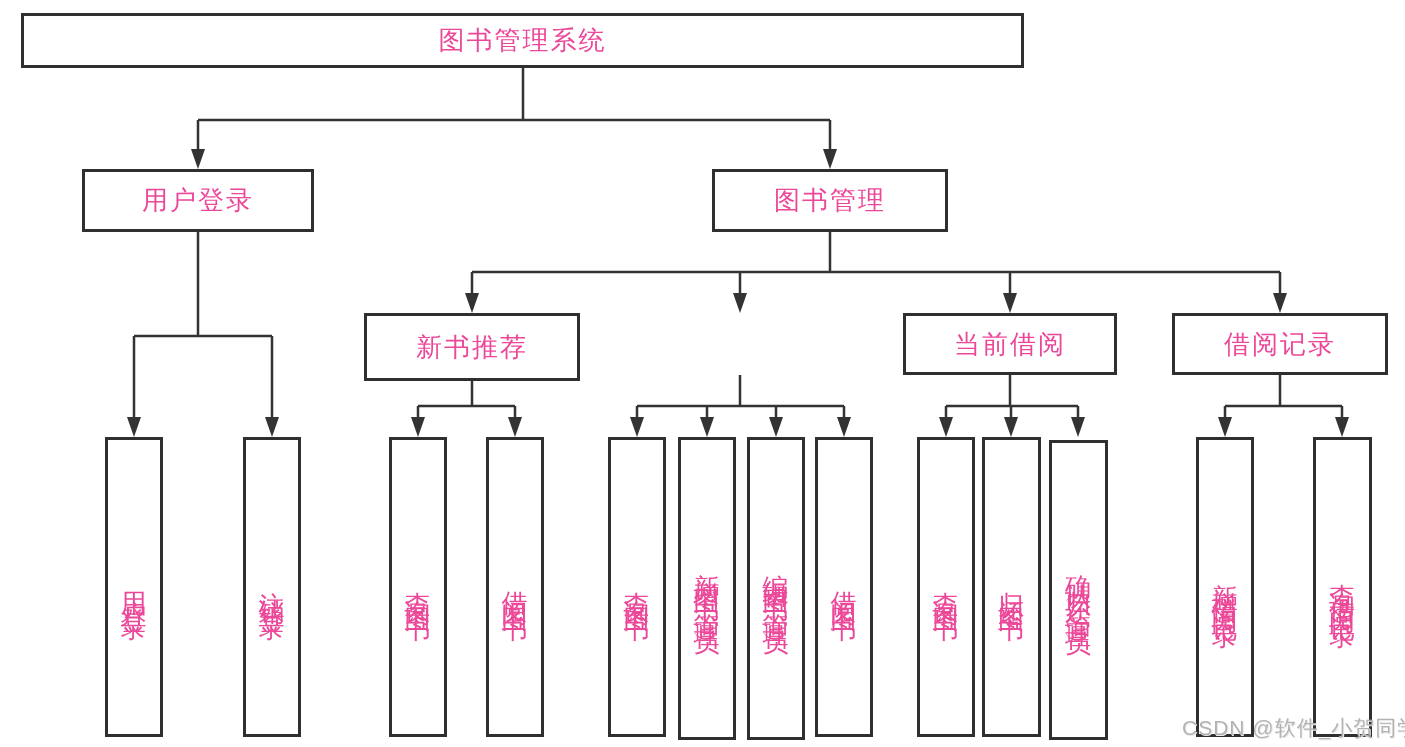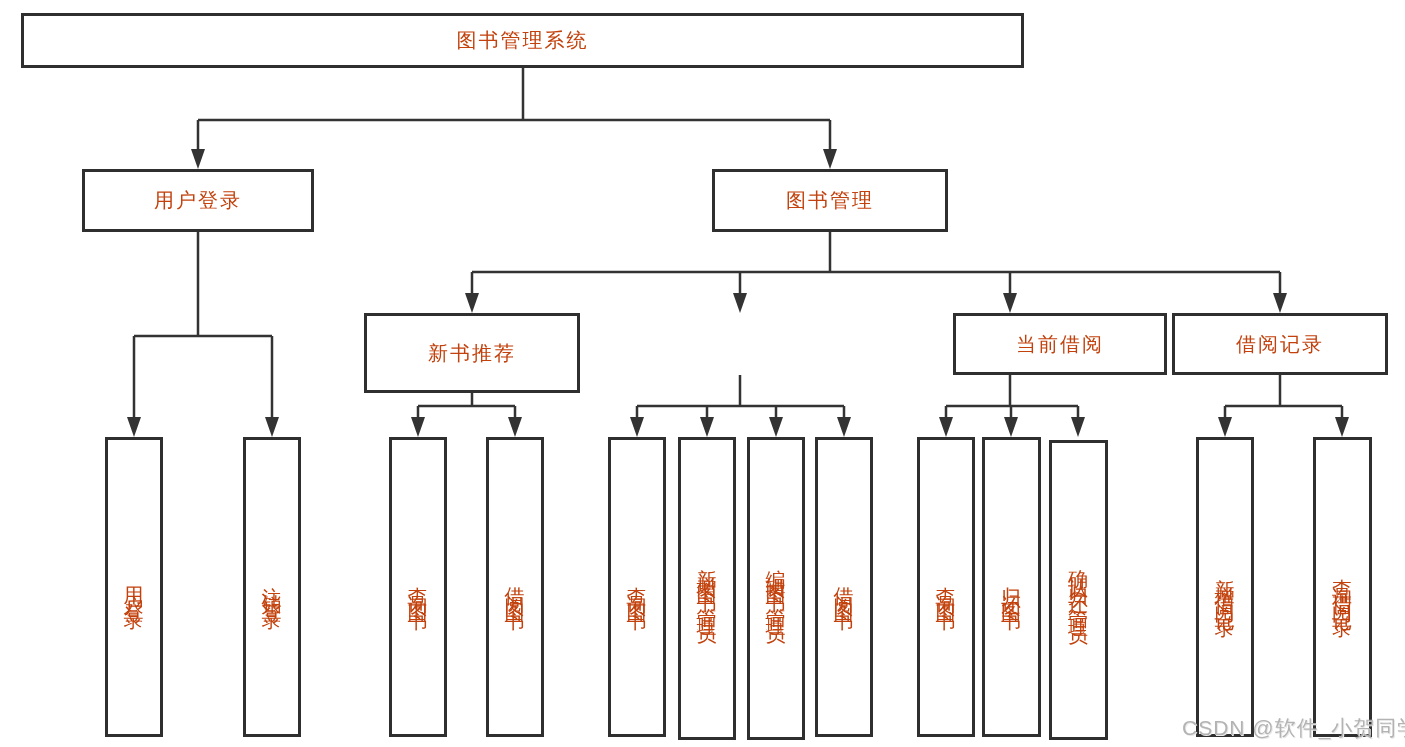--- a/index.html
+++ b/index.html
@@ -13,22 +13,22 @@
   .connectors {
     position:absolute; left:0; top:0;
     width:1405px; height:747px;
     pointer-events:none;
   }
   .box {
     position:absolute;
     box-sizing:border-box;
     background:#ffffff;
     border:3px solid #2f2f2f;
-    color:#c2410c;
-    font-size:20px;
+    color:#ec4899;
+    font-size:26px;
     display:flex;
     align-items:center;
     justify-content:center;
     letter-spacing:2px;
     z-index:2;
   }
   .vtext {
     writing-mode:vertical-rl;
     text-orientation:mixed;
     letter-spacing:8px;
@@ -89,22 +89,22 @@
       <path d="M1218,417 L1232,417 L1225,437 Z"></path>
       <path d="M1335,417 L1349,417 L1342,437 Z"></path>
     </g>
   </svg>
 
   <div class="box" style="left:21px; top:13px; width:1003px; height:55px;">图书管理系统</div>
 
   <div class="box" style="left:82px; top:169px; width:232px; height:63px;">用户登录</div>
   <div class="box" style="left:712px; top:169px; width:236px; height:63px;">图书管理</div>
 
-  <div class="box" style="left:364px; top:313px; width:216px; height:80px;">新书推荐</div>
-  <div class="box" style="left:953px; top:313px; width:214px; height:62px;">当前借阅</div>
+  <div class="box" style="left:364px; top:313px; width:216px; height:68px;">新书推荐</div>
+  <div class="box" style="left:903px; top:313px; width:214px; height:62px;">当前借阅</div>
   <div class="box" style="left:1172px; top:313px; width:216px; height:62px;">借阅记录</div>
 
   <div class="box" style="left:105px; top:437px; width:58px; height:300px;">
     <span class="vtext">用户登录</span>
   </div>
   <div class="box" style="left:243px; top:437px; width:58px; height:300px;">
     <span class="vtext">注销登录</span>
   </div>
 
   <div class="box" style="left:389px; top:437px; width:58px; height:300px;">

